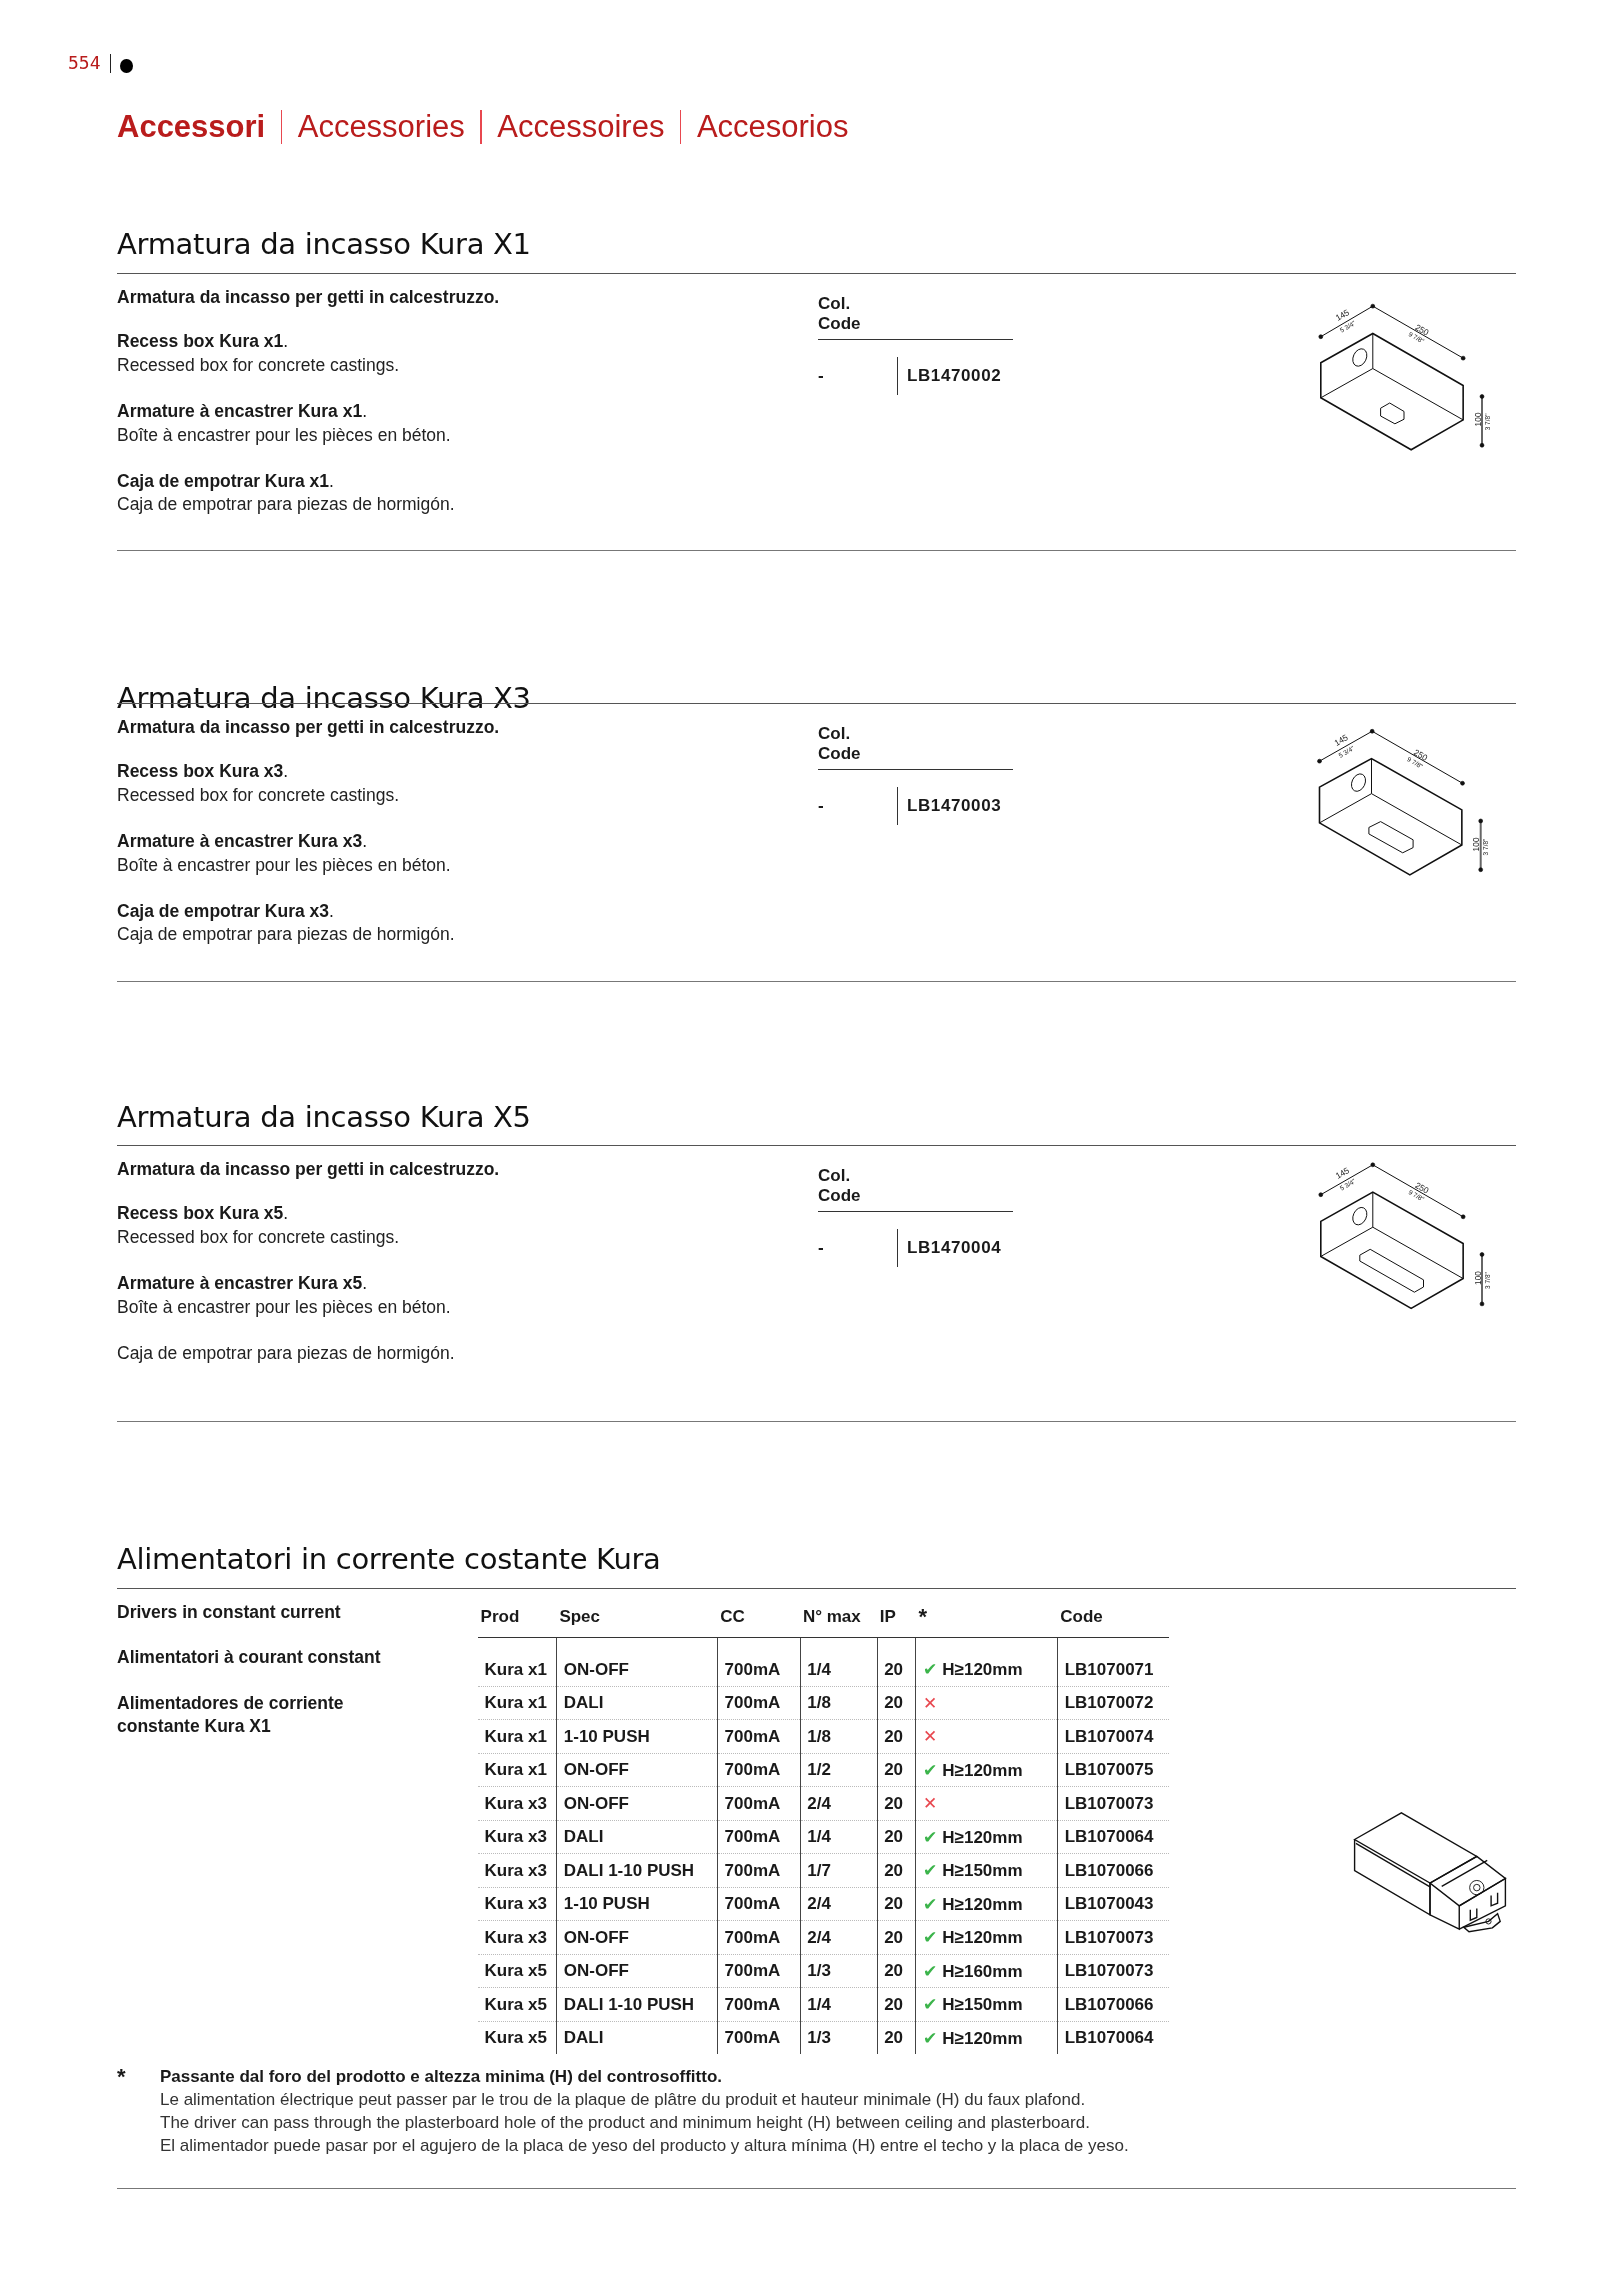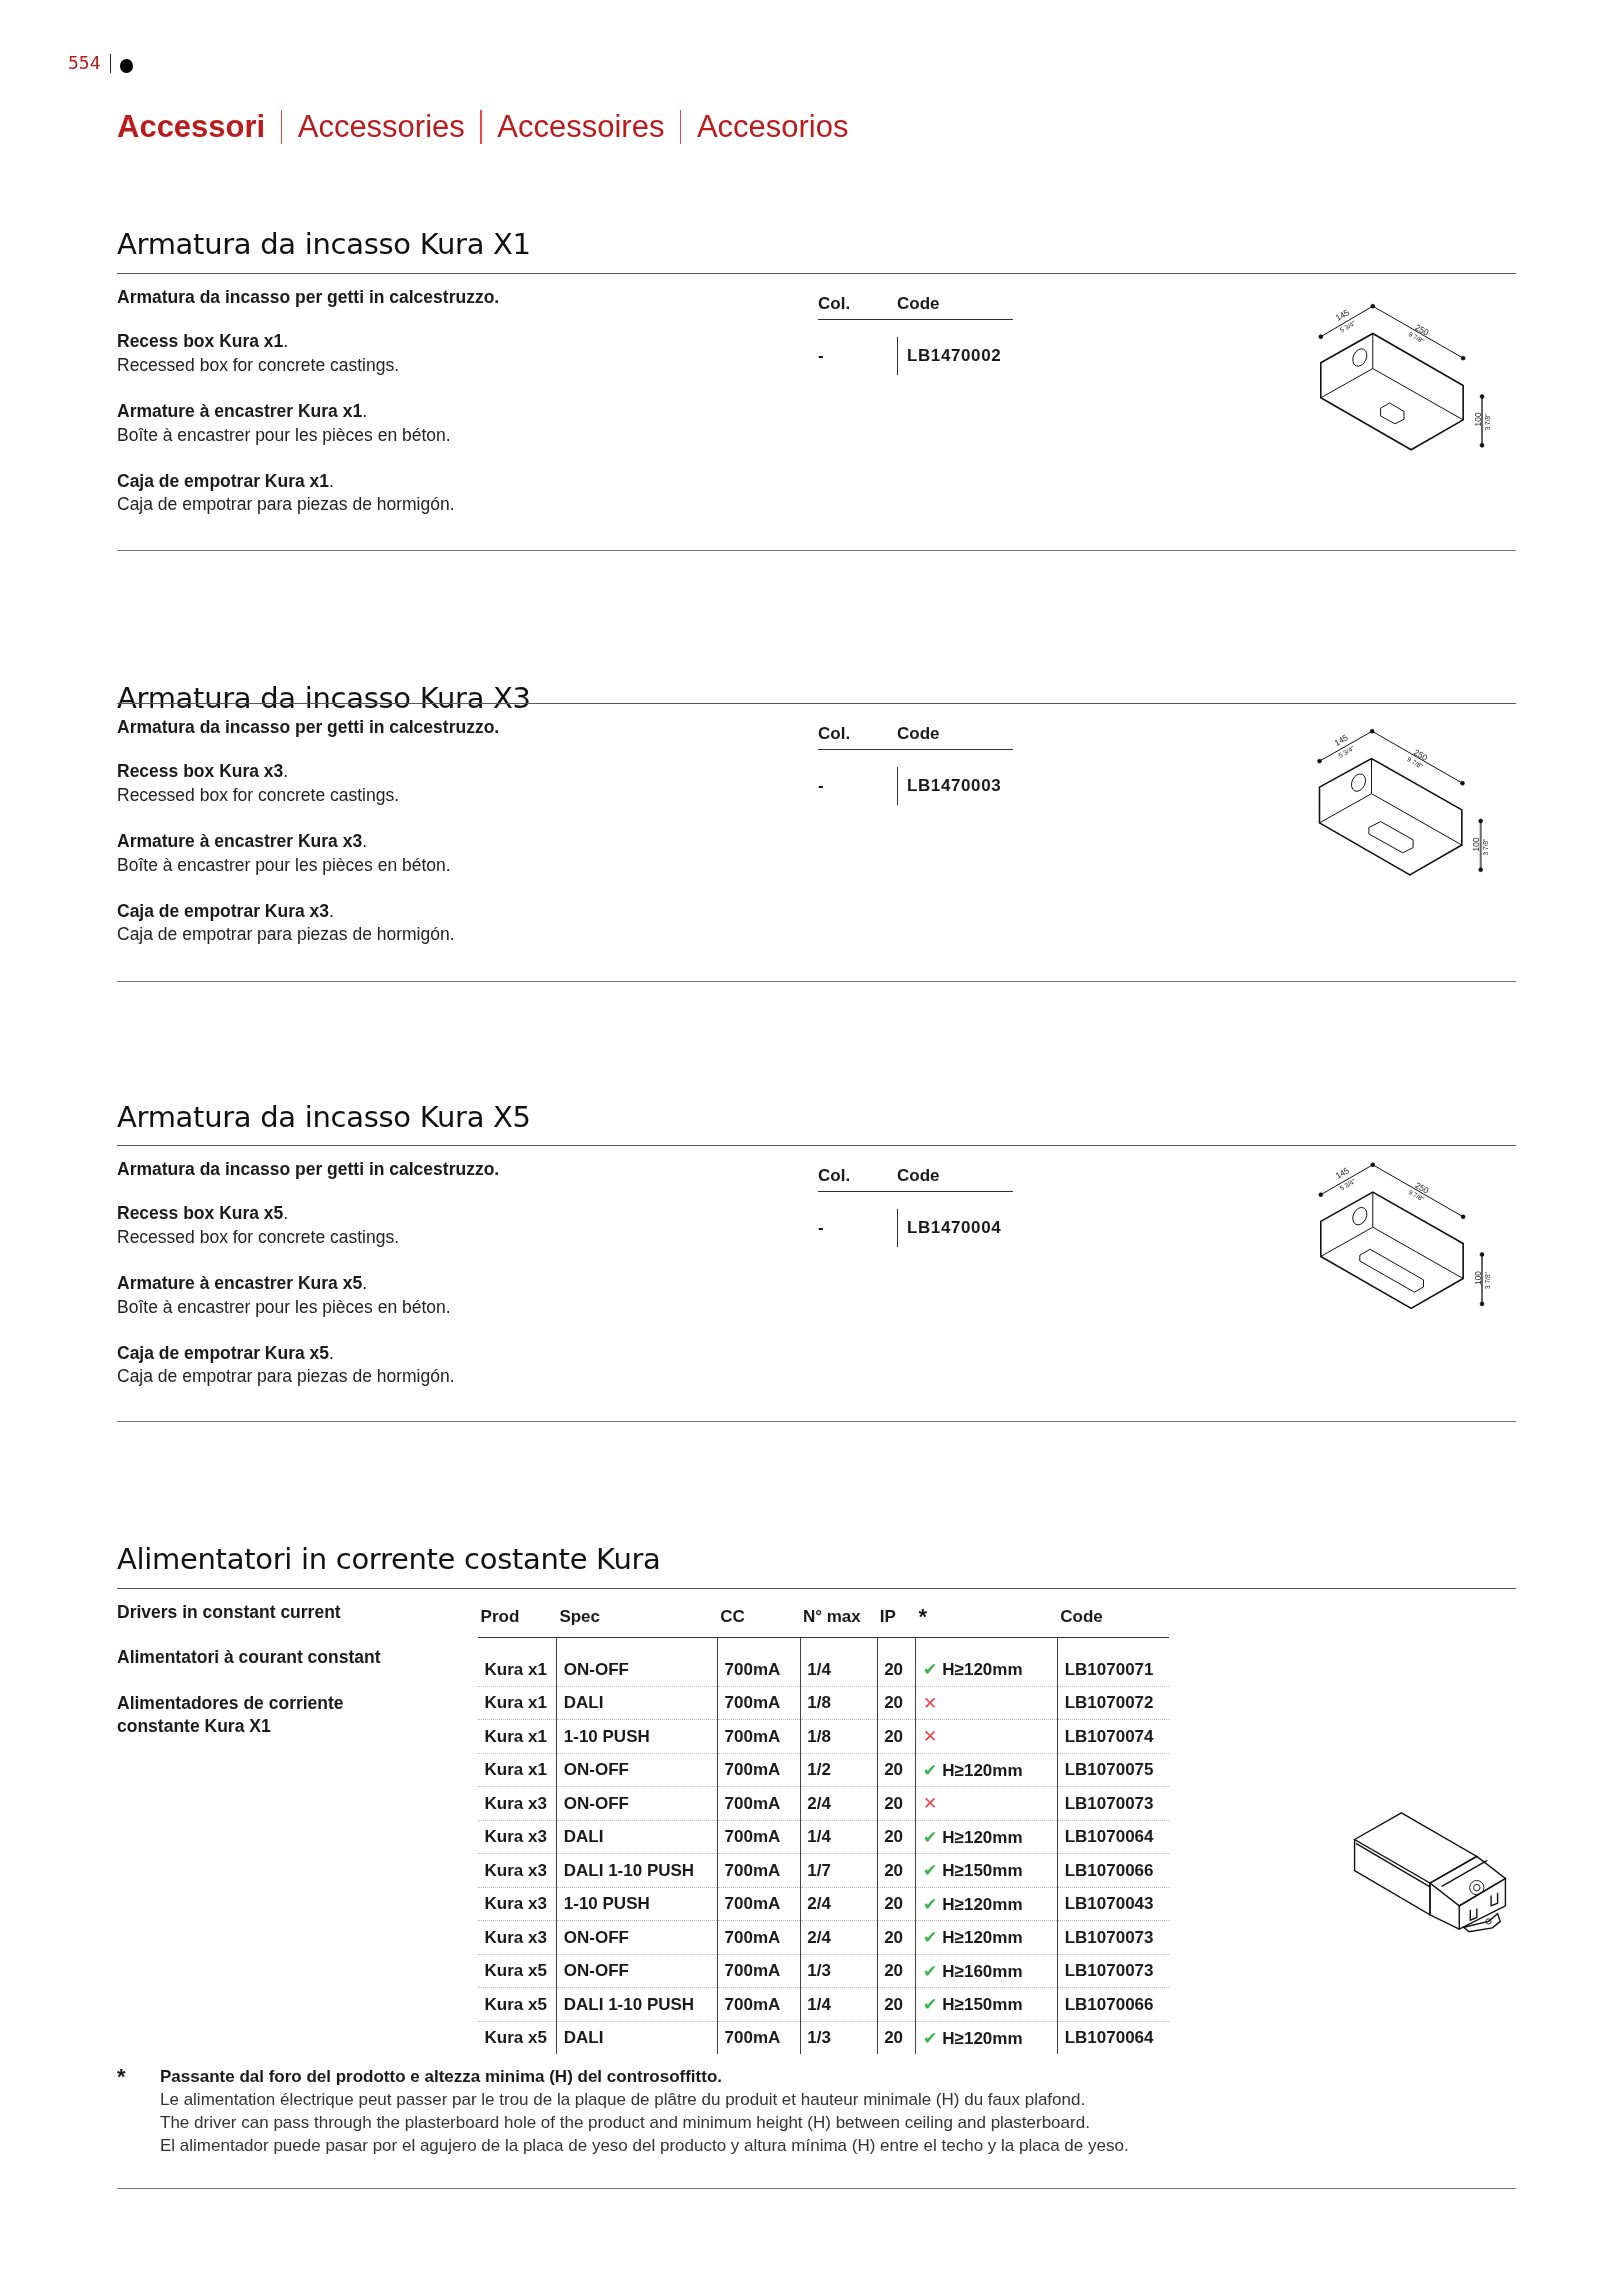--- a/index.html
+++ b/index.html
@@ -20,21 +20,21 @@
   .section-title { left: 117px; font-size: 29px; font-weight: 400; color: #111; font-family: "DejaVu Sans", sans-serif; letter-spacing: -0.3px; }
   .rule { left: 117px; width: 1399px; height: 1.3px; background: #555; }
 
   .desc { left: 117px; width: 650px; font-size: 17.5px; line-height: 23.4px; }
   .desc .intro { font-weight: 700; margin-bottom: 21px; }
   .desc .block { margin-bottom: 23px; }
   .desc .b { font-weight: 700; }
   .desc .n { font-weight: 400; color: #222; }
 
   .codetable { width: 195px; font-size: 17px; font-weight: 700; }
-  .codetable .hdr { display: flex; border-bottom: 1.3px solid #333; padding-bottom: 5.2px; }
+  .codetable .hdr { display: flex; border-bottom: 1.3px solid #333; padding-bottom: 5.2px; flex-direction: column; }
   .codetable .hdr span:first-child { width: 79px; }
   .codetable .row { display: flex; margin-top: 17px; align-items: center; }
   .codetable .row .col { width: 79px; }
   .codetable .row .code { border-left: 1.3px solid #333; padding: 9px 0 9px 9px; letter-spacing: 0.6px; }
 
   .drawing { width: 234px; height: 182px; }
 
   .drv-left { left: 117px; top: 1601px; width: 286px; font-size: 17.5px; font-weight: 700; line-height: 23.4px; }
   .drv-left div { margin-bottom: 22px; }
 
@@ -194,21 +194,20 @@
   <div class="intro">Armatura da incasso per getti in calcestruzzo.</div>
   <div class="block">
     <div><span class="b">Recess box Kura x5</span>.</div>
     <div class="n">Recessed box for concrete castings.</div>
   </div>
   <div class="block">
     <div><span class="b">Armature à encastrer Kura x5</span>.</div>
     <div class="n">Boîte à encastrer pour les pièces en béton.</div>
   </div>
   <div class="block">
-    <div><span class="b">Caja de empotrar Kura x5</span>.</div>
     <div class="n">Caja de empotrar para piezas de hormigón.</div>
   </div>
 </div>
 <div class="abs codetable" style="left:818px; top:1166px;">
   <div class="hdr">
       <span>Col.</span>
       <span>Code</span>
     </div>
   <div class="row">
       <span class="col">-</span>

